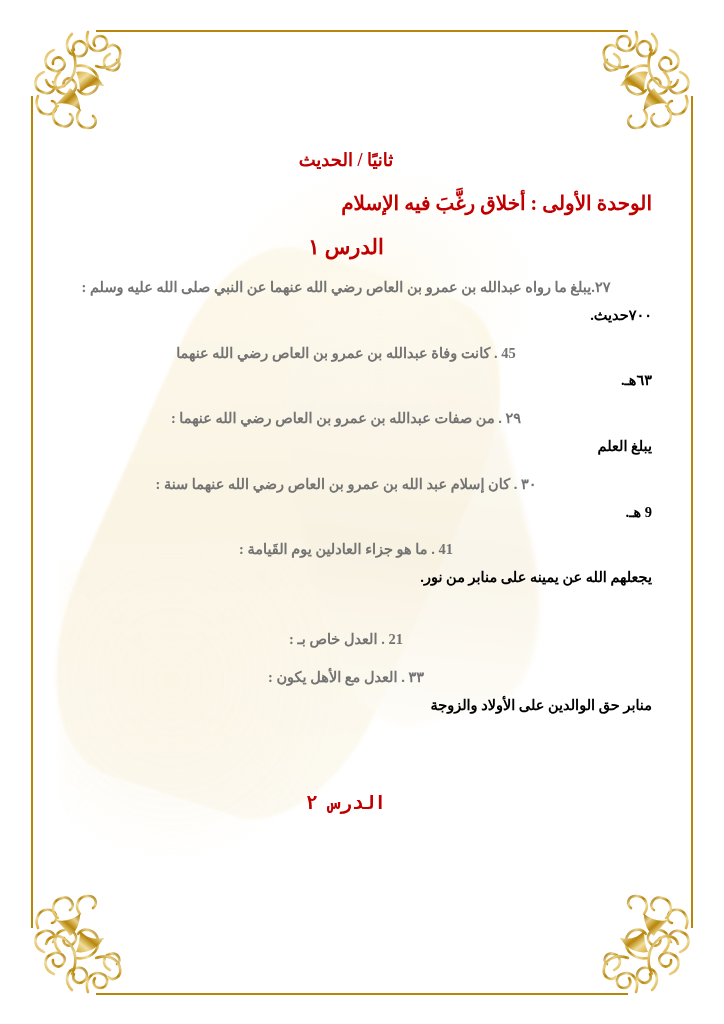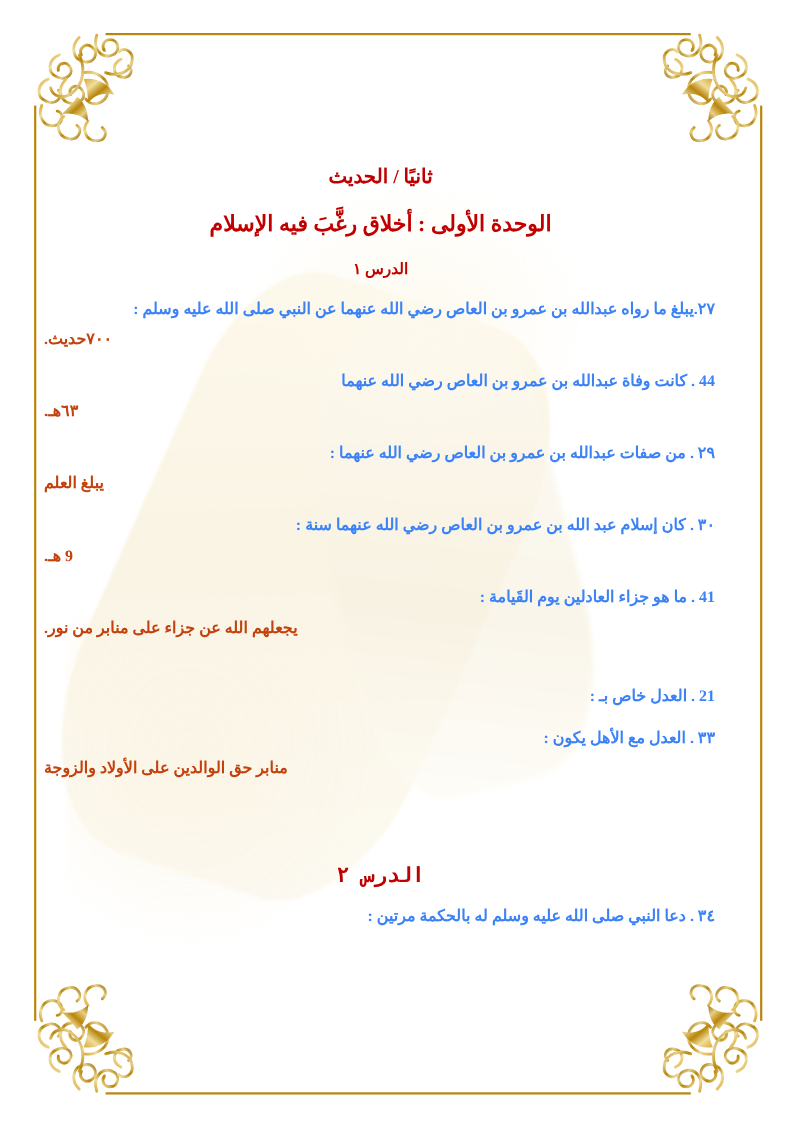--- a/index.html
+++ b/index.html
@@ -91,42 +91,42 @@
     margin-top: 19px;
   }
 
   .hdr {
     color: #c00000;
     font-weight: bold;
     text-align: center;
     letter-spacing: 0;
   }
   .hdr-main   { font-size: 18px; margin: 0 0 20px 0; }
-  .hdr-unit   { font-size: 20px; margin: 0 0 20px 0; }
-  .hdr-lesson { font-size: 14px; margin: 0 0 16px 0; }
+  .hdr-unit   { font-size: 20px; margin: 0 0 20px 0; text-align: right; }
+  .hdr-lesson { font-size: 21px; margin: 0 0 16px 0; }
   .hdr-lesson2{ font-size: 19px; margin: 26px 0 14px 0; font-family: Liberation Mono, monospace; }
 
   .qa { margin: 0 0 4px 0; }
 
   .q {
-    color: #3b82f6;
+    color: #737373;
     font-size: 14.5px;
     font-weight: bold;
     line-height: 1.65;
-    text-align: right;
+    text-align: center;
     margin: 0;
     padding: 0 2px;
   }
 
   .a {
-    color: #c2410c;
+    color: #000000;
     font-size: 14.5px;
     font-weight: bold;
     line-height: 1.7;
-    text-align: left;
+    text-align: right;
     margin: 3px 0 0 0;
   }
 
   .gap-sm { height: 10px; }
   .gap-lg { height: 34px; }
 </style>
 </head>
 <body>
 
 <div id="page">
@@ -277,53 +277,50 @@
 
     <div class="hdr hdr-lesson">الدرس ١</div>
 
     <div class="qa">
       <p class="q">٢٧.يبلغ ما رواه عبدالله بن عمرو بن العاص رضي الله عنهما عن النبي صلى الله عليه وسلم :</p>
       <p class="a">٧٠٠حديث.</p>
     </div>
     <div class="gap-sm"></div>
 
     <div class="qa">
-      <p class="q">44 . كانت وفاة عبدالله بن عمرو بن العاص رضي الله عنهما</p>
+      <p class="q">45 . كانت وفاة عبدالله بن عمرو بن العاص رضي الله عنهما</p>
       <p class="a">٦٣هـ.</p>
     </div>
     <div class="gap-sm"></div>
 
     <div class="qa">
       <p class="q">٢٩ . من صفات عبدالله بن عمرو بن العاص رضي الله عنهما :</p>
       <p class="a">يبلغ العلم</p>
     </div>
     <div class="gap-sm"></div>
 
     <div class="qa">
       <p class="q">٣٠ . كان إسلام عبد الله بن عمرو بن العاص رضي الله عنهما سنة :</p>
       <p class="a">9 هـ.</p>
     </div>
     <div class="gap-sm"></div>
 
     <div class="qa">
       <p class="q">41 . ما هو جزاء العادلين يوم القَيامة :</p>
-      <p class="a">يجعلهم الله عن جزاء على منابر من نور.</p>
+      <p class="a">يجعلهم الله عن يمينه على منابر من نور.</p>
     </div>
     <div class="gap-lg"></div>
 
     <div class="qa">
       <p class="q">21 . العدل خاص بـ :</p>
     </div>
     <div class="gap-sm"></div>
 
     <div class="qa">
       <p class="q">٣٣ . العدل مع الأهل يكون :</p>
       <p class="a">منابر حق الوالدين على الأولاد والزوجة</p>
     </div>
 
     <div class="hdr hdr-lesson2" style="margin-top:74px;">الدرس ٢</div>
 
-    <div class="qa">
-      <p class="q">٣٤ . دعا النبي صلى الله عليه وسلم له بالحكمة مرتين :</p>
-    </div>
 
   </div>
 </div>
 
 </body></html>

